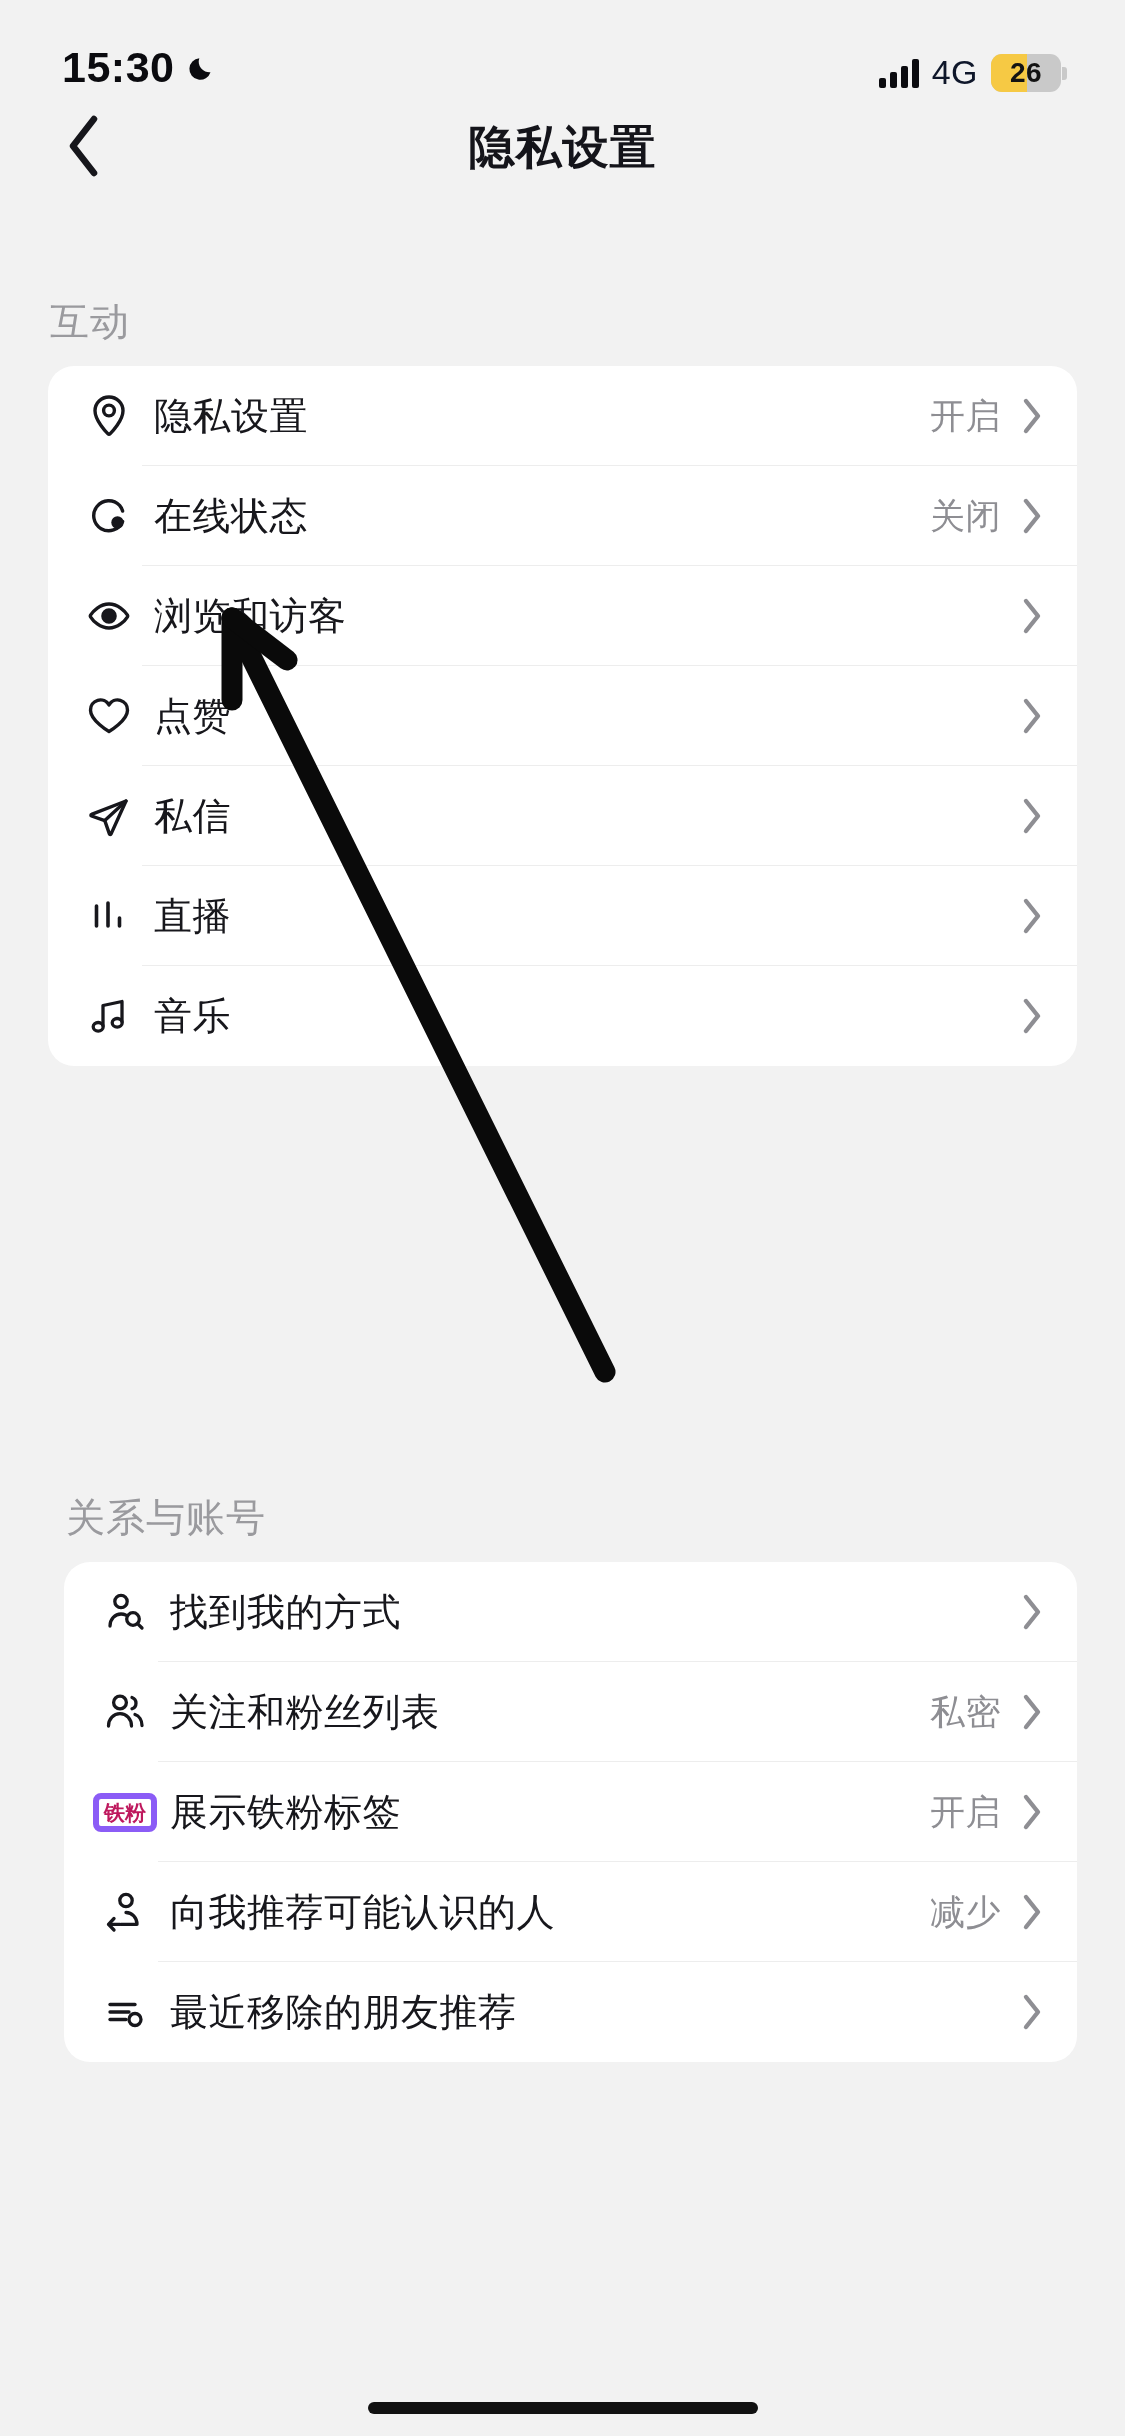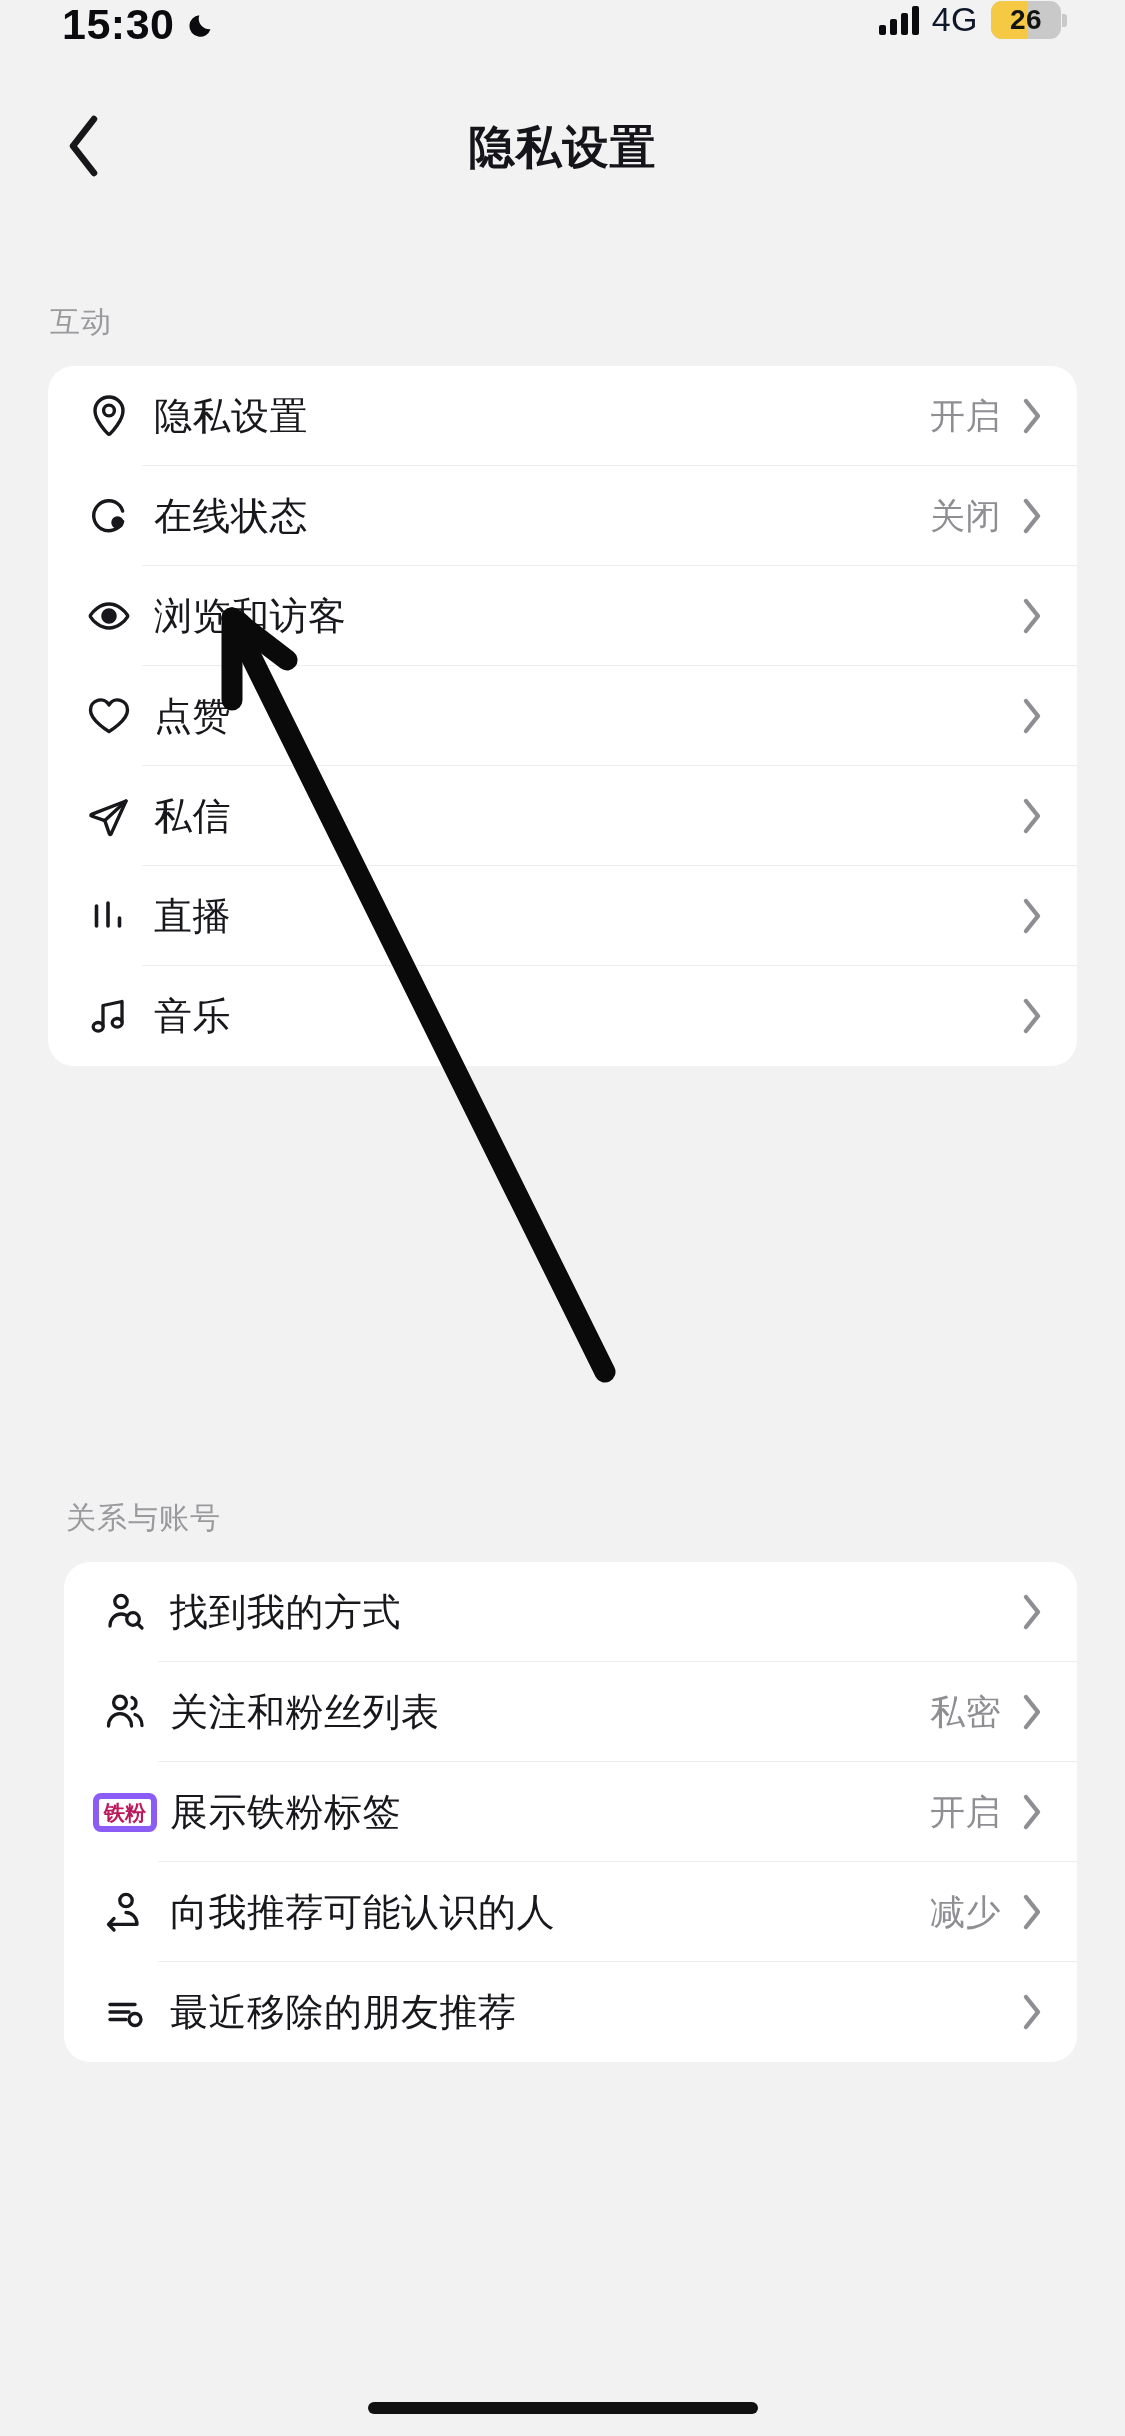--- a/index.html
+++ b/index.html
@@ -8,21 +8,21 @@
     background:#f2f2f2;
     font-family:"Liberation Sans","DejaVu Sans",sans-serif;
     -webkit-font-smoothing:antialiased;
     overflow:hidden;
   }
   #screen { position:relative; width:1125px; height:2436px; background:#f2f2f2; }
 
   
   .statusbar {
     position:absolute; top:0; left:0; width:1125px; height:92px;
-    display:flex; align-items:flex-start; justify-content:space-between;
+    display:flex; align-items:flex-end; justify-content:space-between;
     padding:0 58px 0 62px;
     gap:20px;
   }
   .sb-left { display:flex; align-items:center; gap:14px; }
   .sb-time { font-size:43px; font-weight:600; color:#0b0b0f; letter-spacing:0.5px; }
   .moon { width:30px; height:30px; position:relative; display:inline-block; }
   .moon svg { display:block; }
   .sb-right { display:flex; align-items:center; gap:13px; }
   .signal { display:flex; align-items:flex-end; gap:4px; height:30px; }
   .signal i { display:block; width:7px; background:#0b0b0f; border-radius:2px; }
@@ -60,21 +60,21 @@
   }
   .nav-title {
     position:absolute; left:0; top:0; width:1125px; height:112px;
     display:flex; align-items:center; justify-content:center;
     font-size:46px; font-weight:700; color:#14141a; letter-spacing:1px;
   }
 
   
   .section { position:absolute; left:0; width:1125px; }
   .sec-title {
-    padding-left:50px; font-size:30px; color:#9a9a9e; font-weight:400;
+    padding-left:50px; font-size:39px; color:#9a9a9e; font-weight:400;
     letter-spacing:1px; height:56px; display:flex; align-items:center;
   }
   .card {
     margin:16px 48px 0 48px;
     background:#ffffff; border-radius:26px; overflow:hidden;
   }
   .row {
     position:relative; height:100px;
     display:flex; align-items:center;
     padding:0 30px 0 28px;

